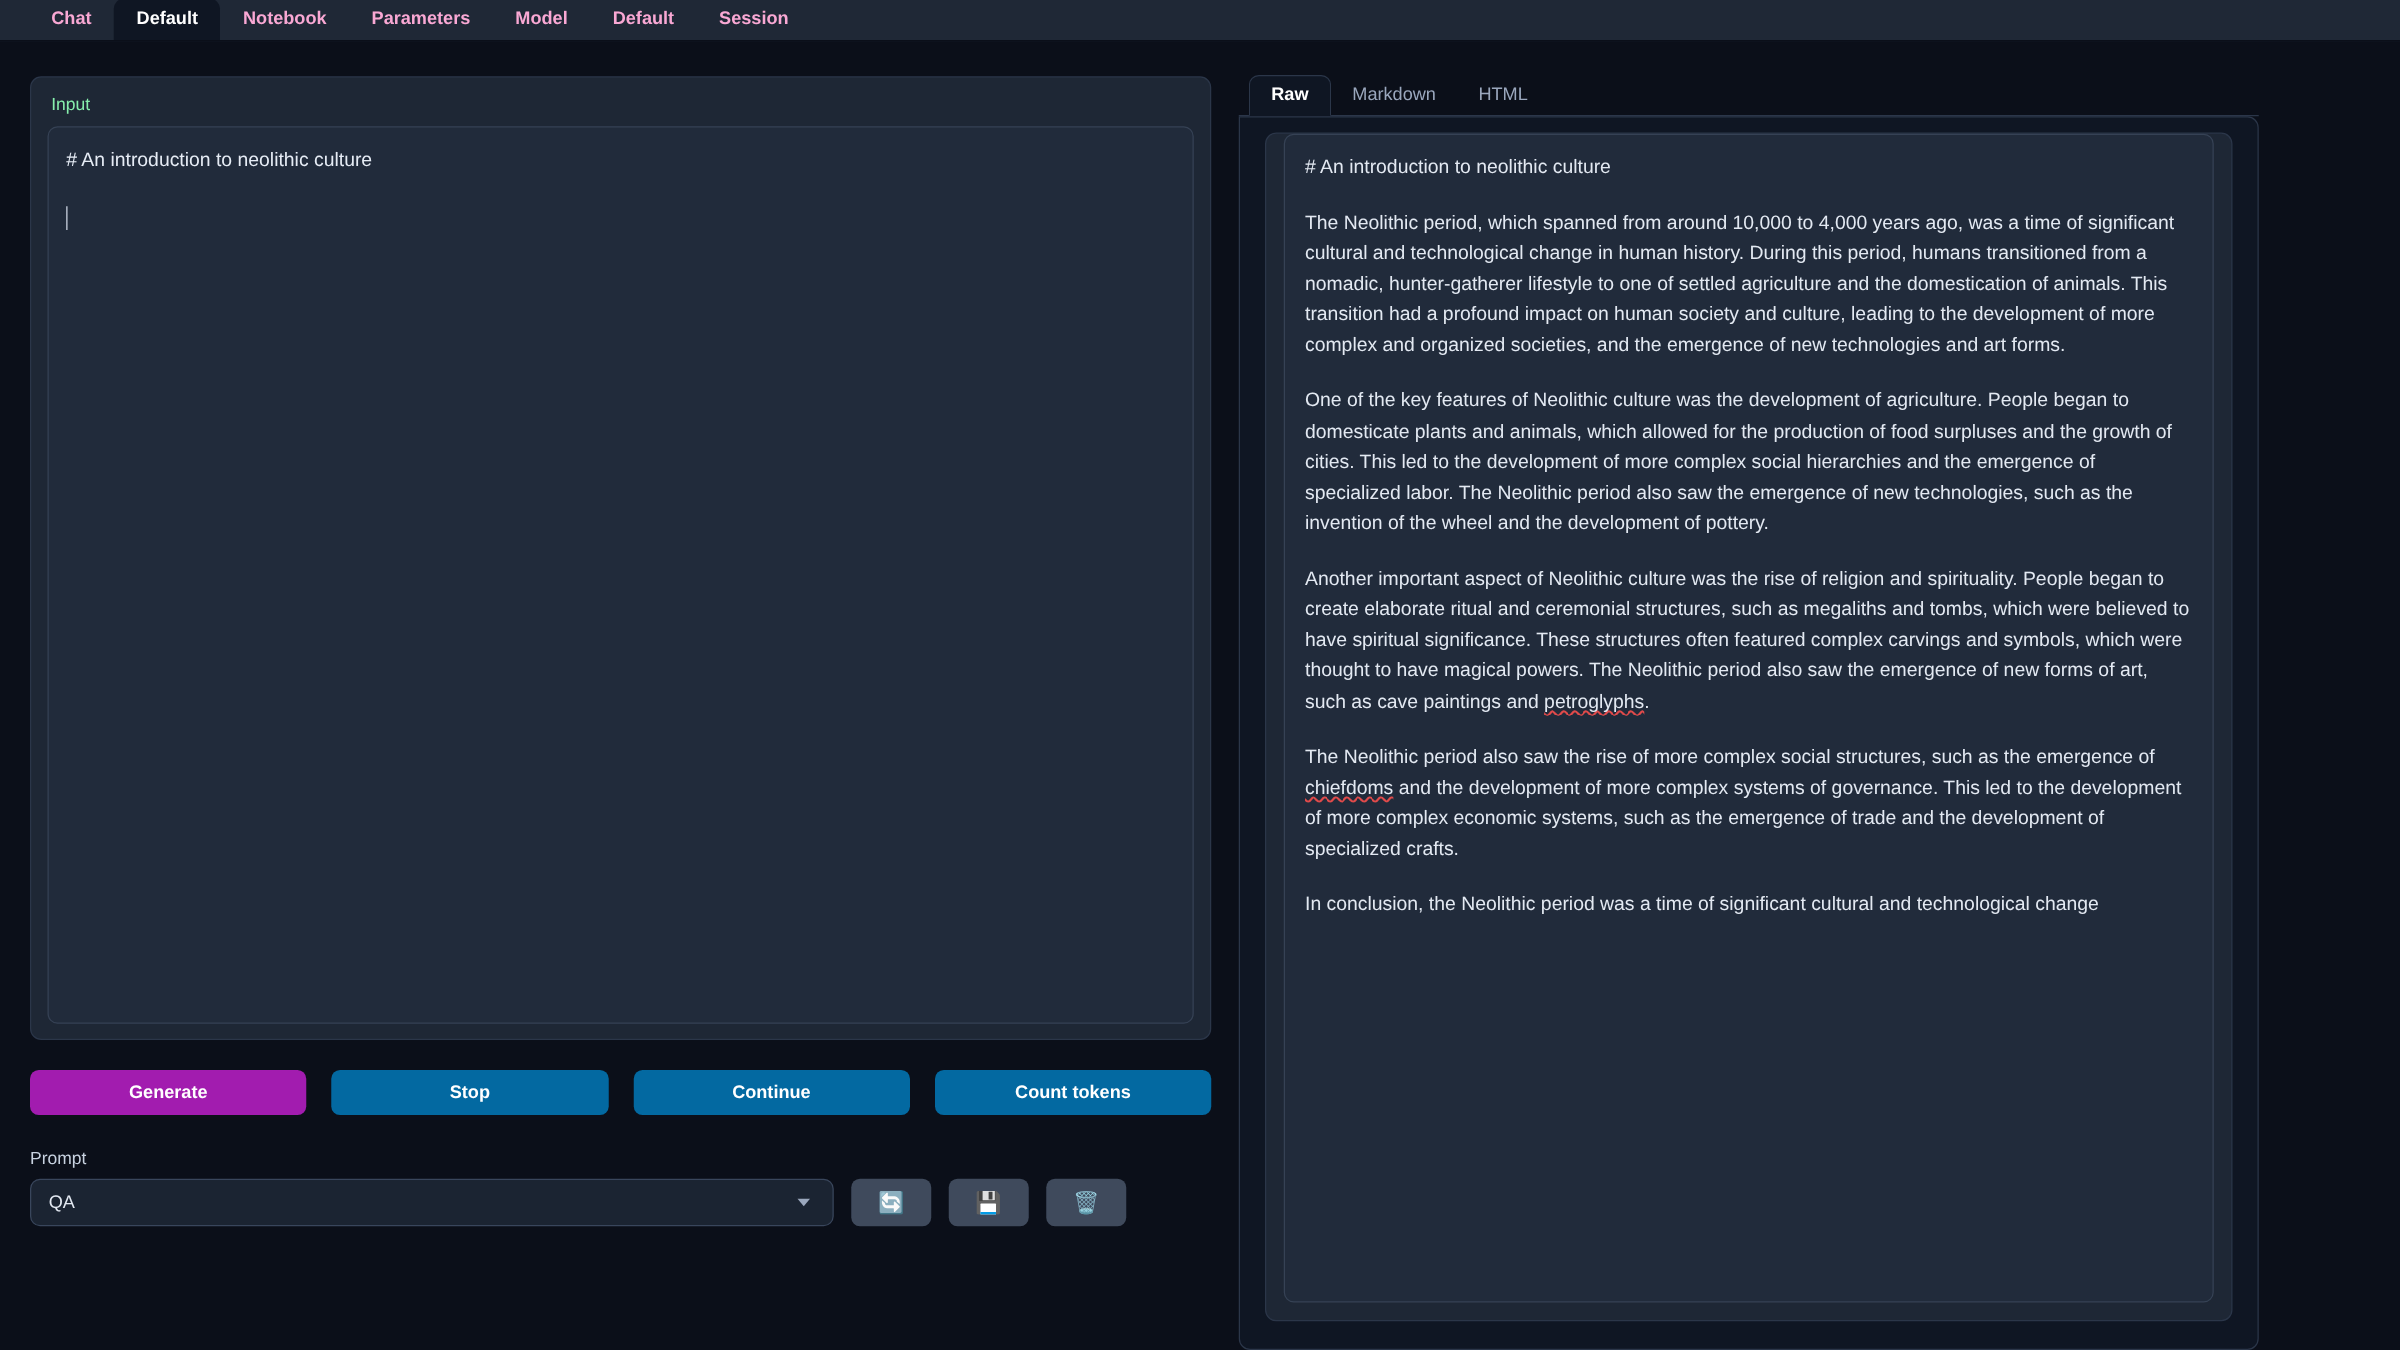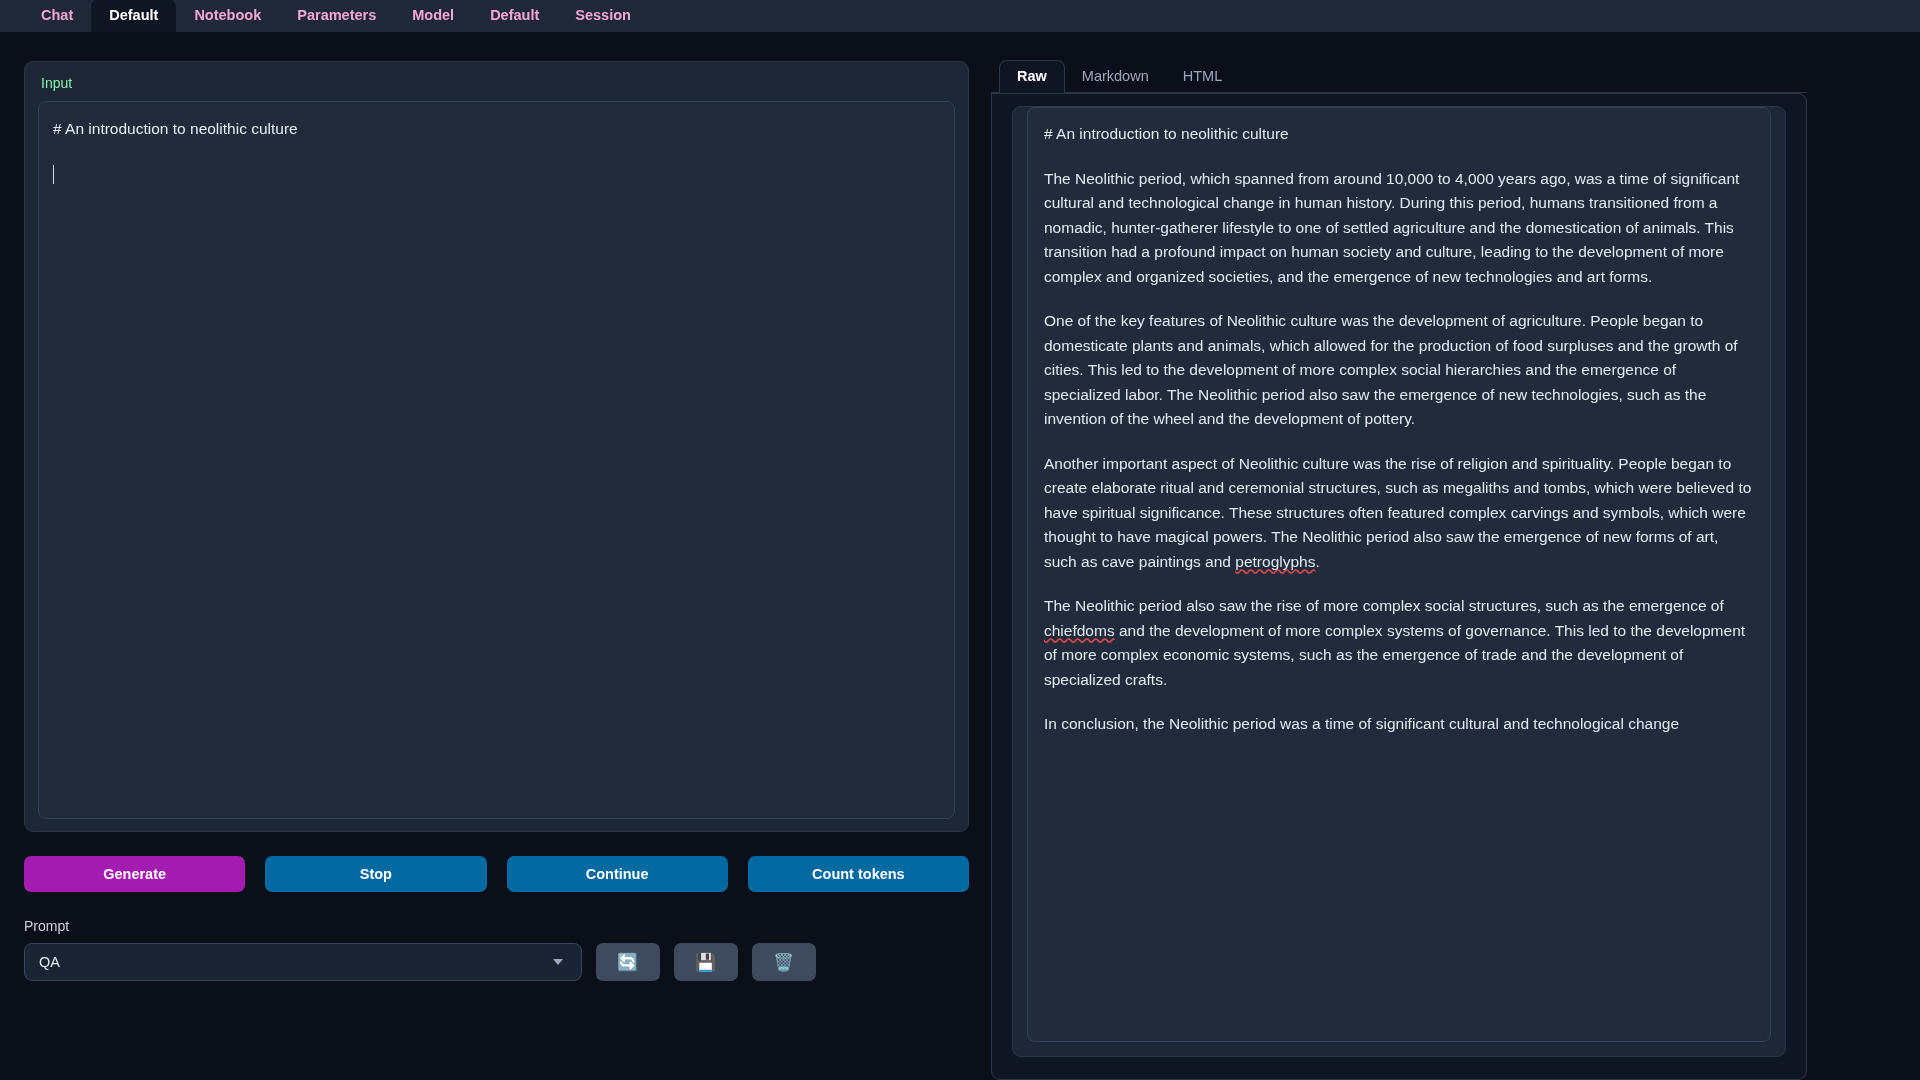--- a/index.html
+++ b/index.html
@@ -117,21 +117,21 @@
   
   .prompt-label {
     font-size: 14px;
     color: #c8d2e0;
     margin-top: 26px;
     margin-bottom: 9px;
     line-height: 16px;
   }
   .prompt-row { display: flex; gap: 14px; align-items: center; }
   .select-box {
-    width: 558px;
+    width: 643px;
     height: 38px;
     background: #1b2432;
     border: 1px solid #39465c;
     border-radius: 8px;
     display: flex;
     align-items: center;
     padding: 0 14px;
     cursor: pointer;
     position: relative;
   }

